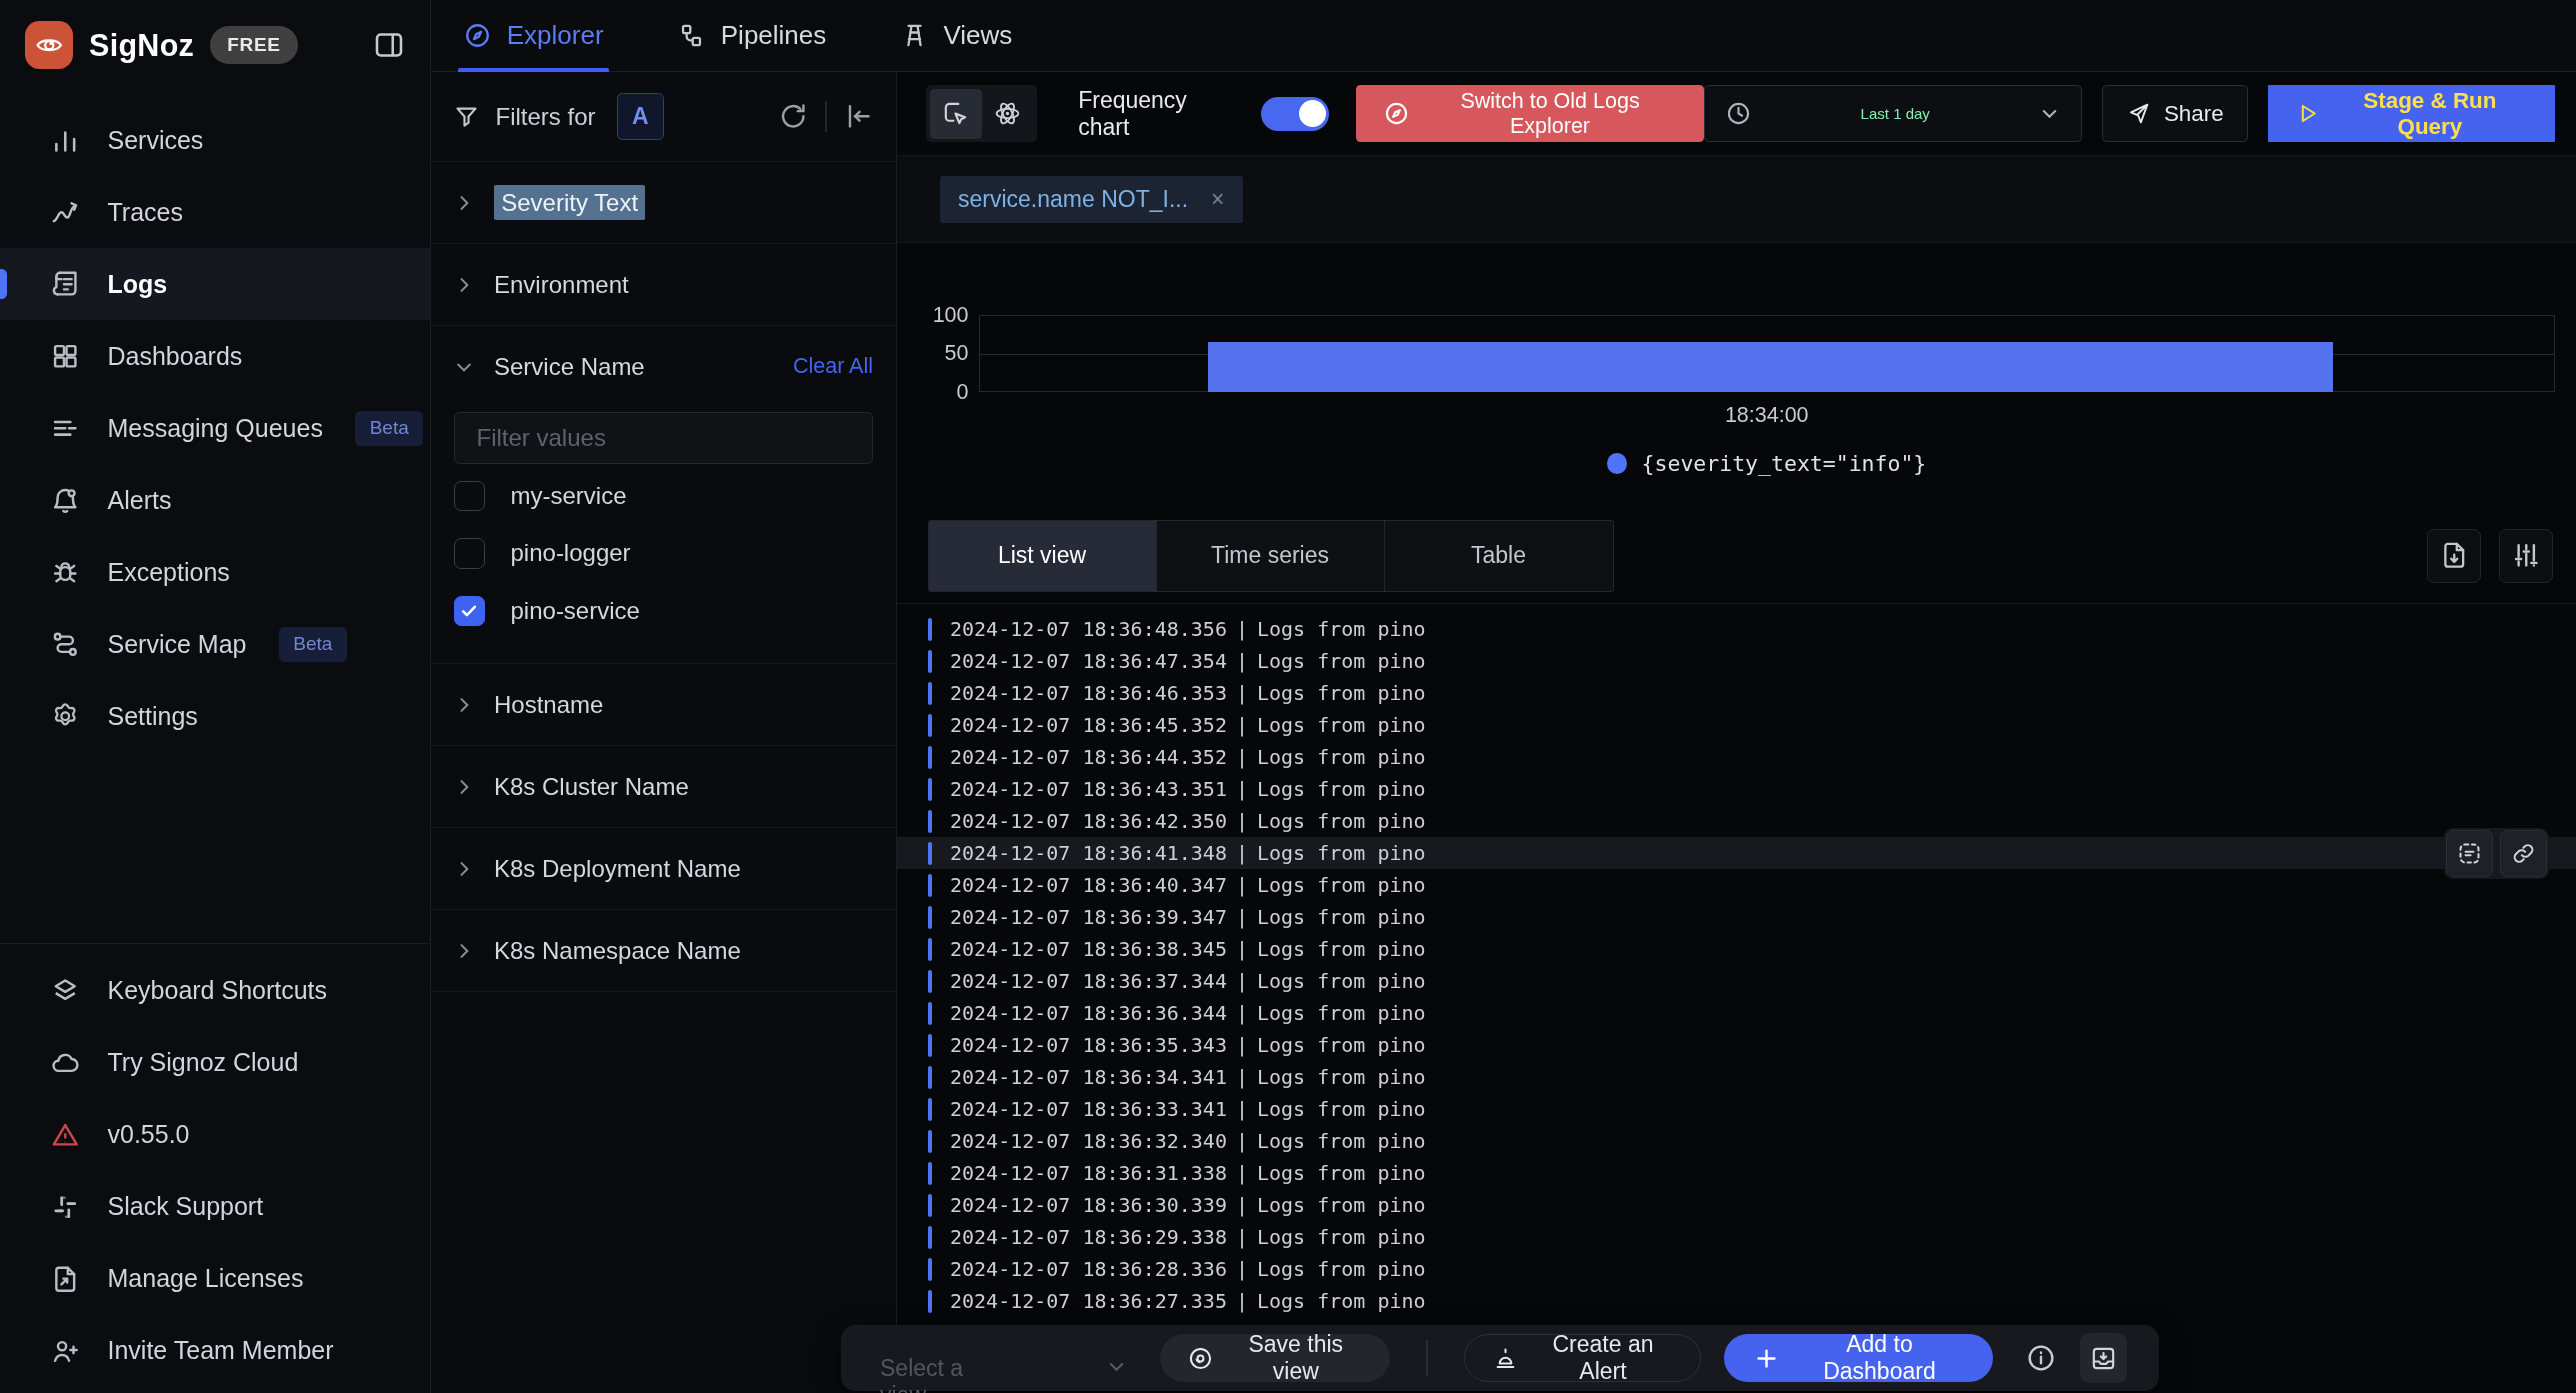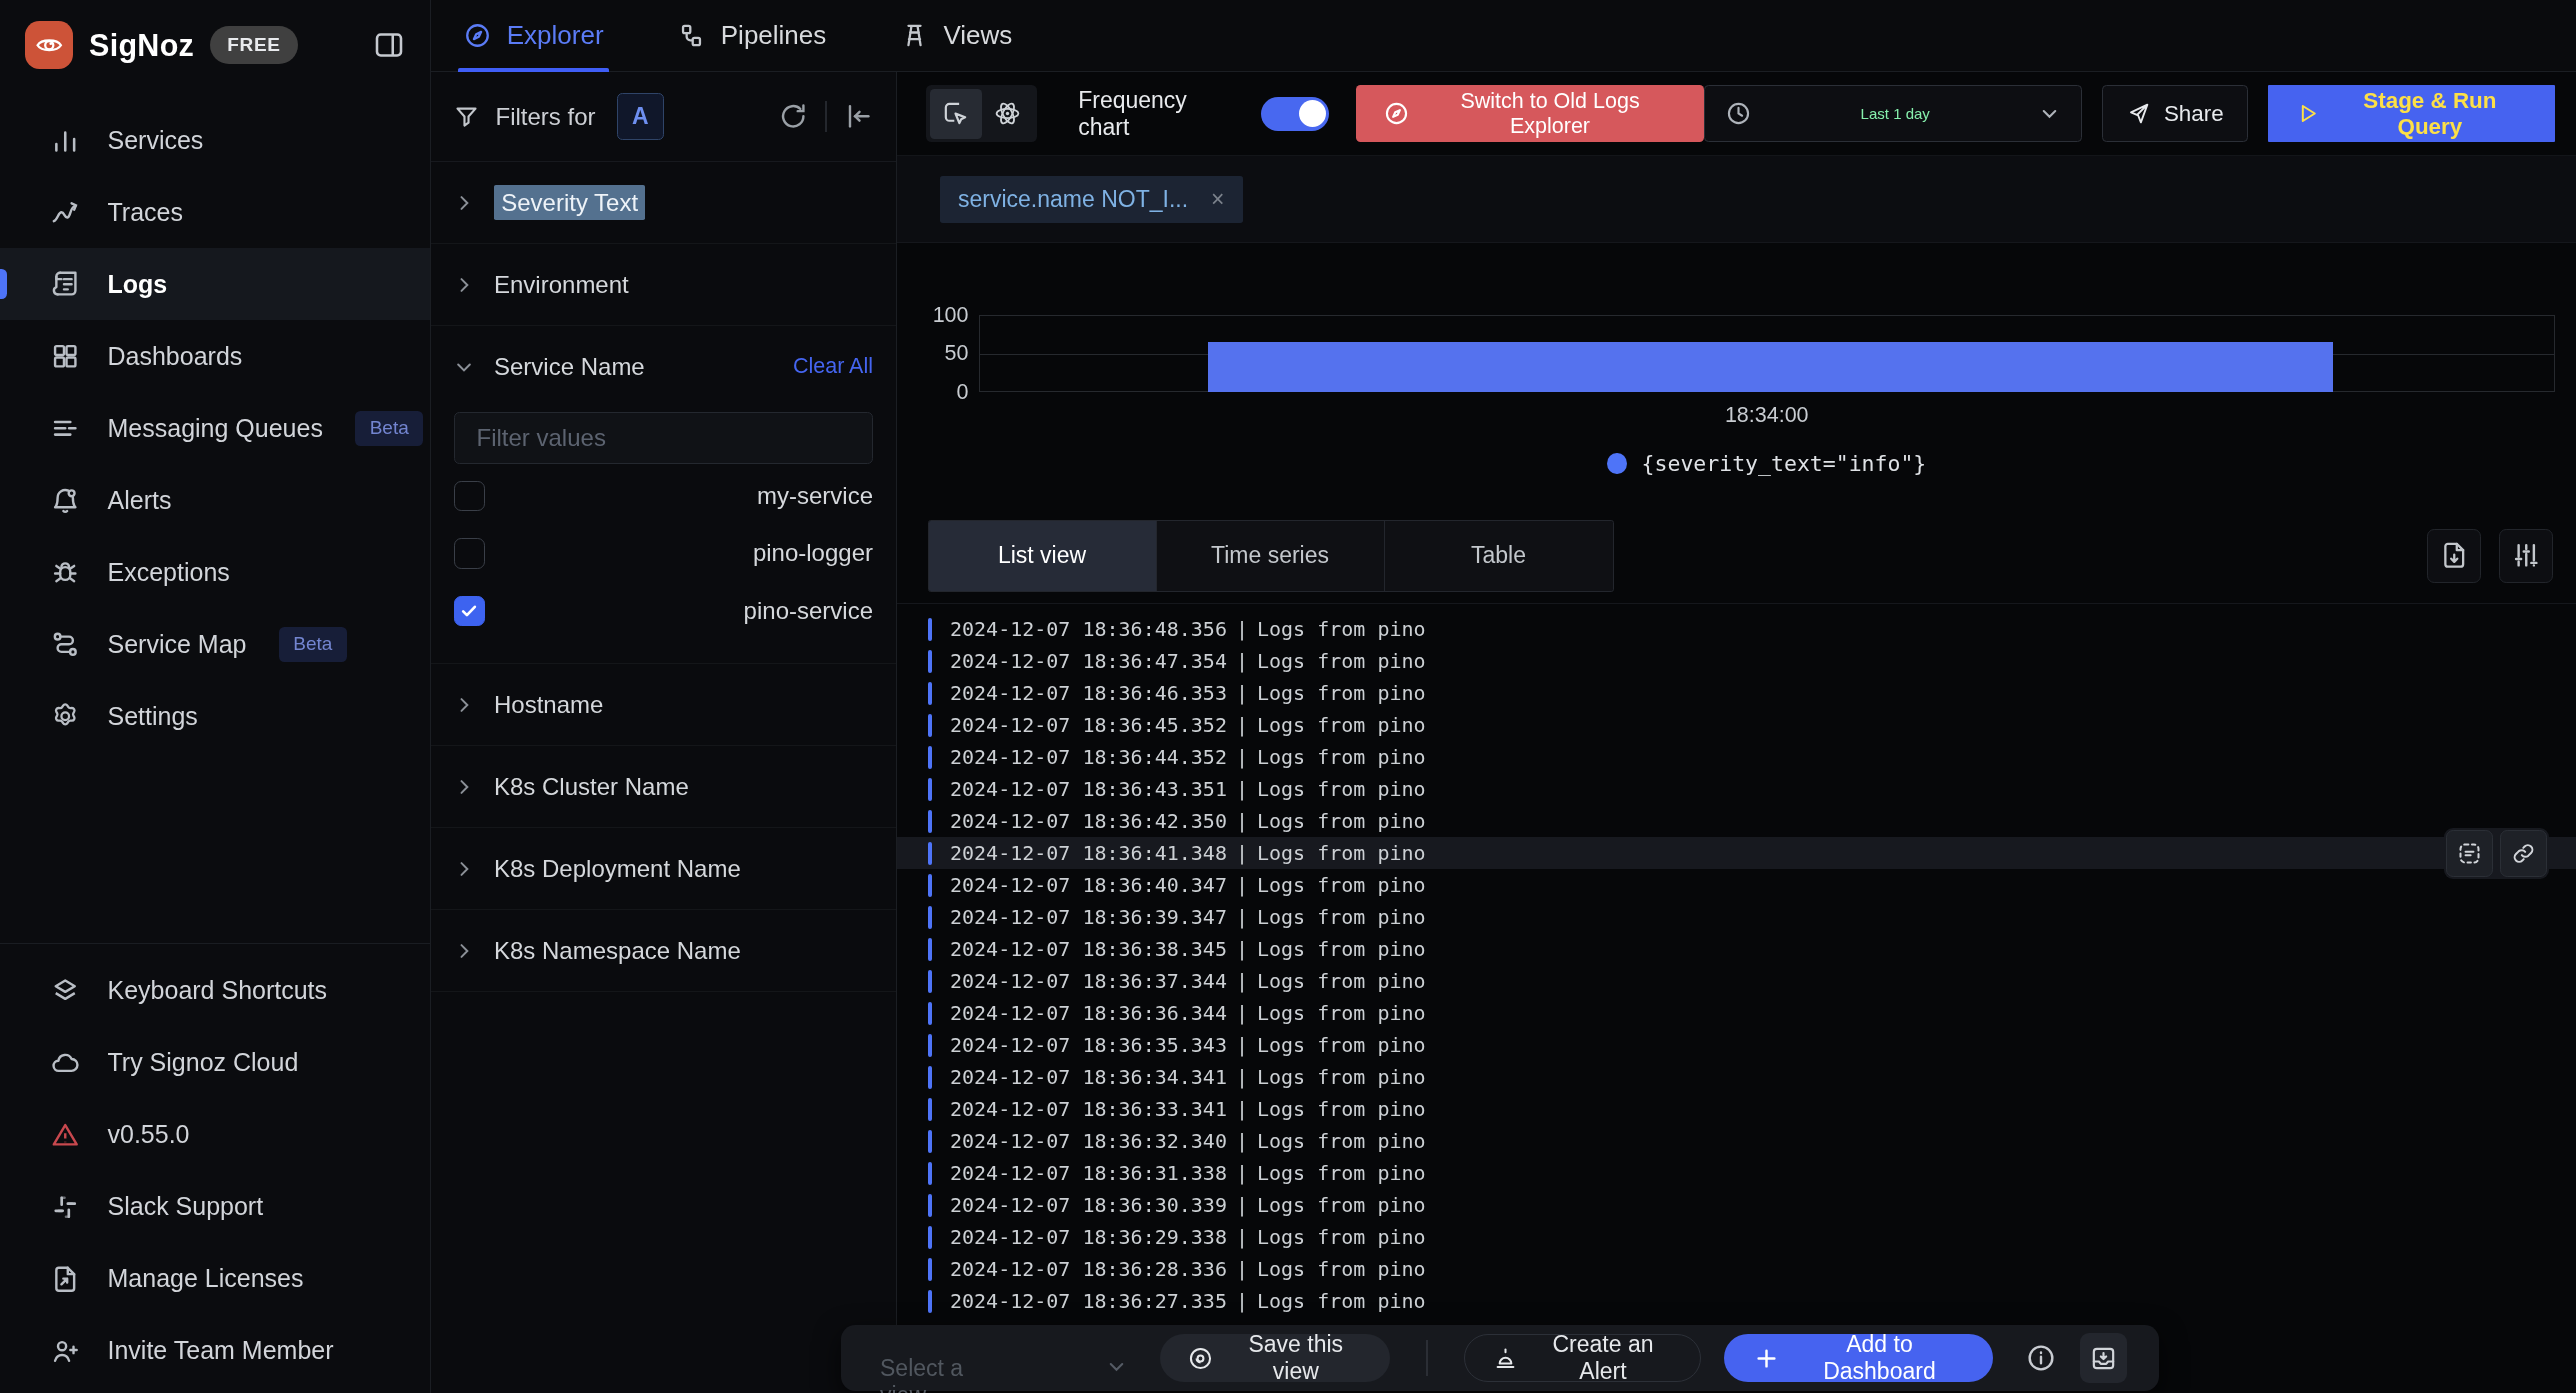--- a/index.html
+++ b/index.html
@@ -66,21 +66,21 @@
   .fs-head { height:81px; display:flex; align-items:center; padding:0 23px 0 23px; gap:20px; cursor:pointer; }
   .fs-chevron { color:#8b9097; width:20px; height:20px; flex-shrink:0; }
   .fs-label { font-size:24px; color:#d5d8dc; }
   .fs-label.selected { background:#54718f; color:#eef3f8; padding:3.6px 7.2px; border-radius:1.8px; }
   .clear-all { margin-left:auto; background:none; border:none; color:#4565f0; font-size:21.5px; cursor:pointer; }
   .fs-body { padding:5.4px 23px 27px 23px; }
   .filter-input { width:100%; height:52px; background:#101216; border:0.9px solid #24282f;
     border-radius:5.4px; color:#d5d8dc; font-size:24px; padding:0 21.5px;
     font-family:"Liberation Sans", sans-serif; }
   .filter-input::placeholder { color:#5c6370; }
-  .check-row { display:flex; align-items:center; gap:26px; height:51px; margin-top:6.3px; cursor:pointer;justify-content:space-between; }
+  .check-row { display:flex; align-items:center; gap:26px; height:51px; margin-top:6.3px; cursor:pointer; }
   .checkbox { width:30.5px; height:30.5px; border:1.8px solid #3a3f48; border-radius:7.2px;
     background:transparent; display:flex; align-items:center; justify-content:center;
     color:transparent; flex-shrink:0; }
   .check-row.checked .checkbox { background:#3d63f0; border-color:#3d63f0; color:#fff; }
   .check-label { font-size:24px; color:#d5d8dc; }
 
   
   .main { flex:1; position:relative; display:flex; flex-direction:column; background:#060709; min-width:0; }
   .toolbar { height:83px; display:flex; align-items:center; padding:0 21.5px 0 29px; flex-shrink:0; }
   .icon-group { display:flex; background:#14161b; border-radius:5.4px; padding:3.6px; margin-right:41px; }

